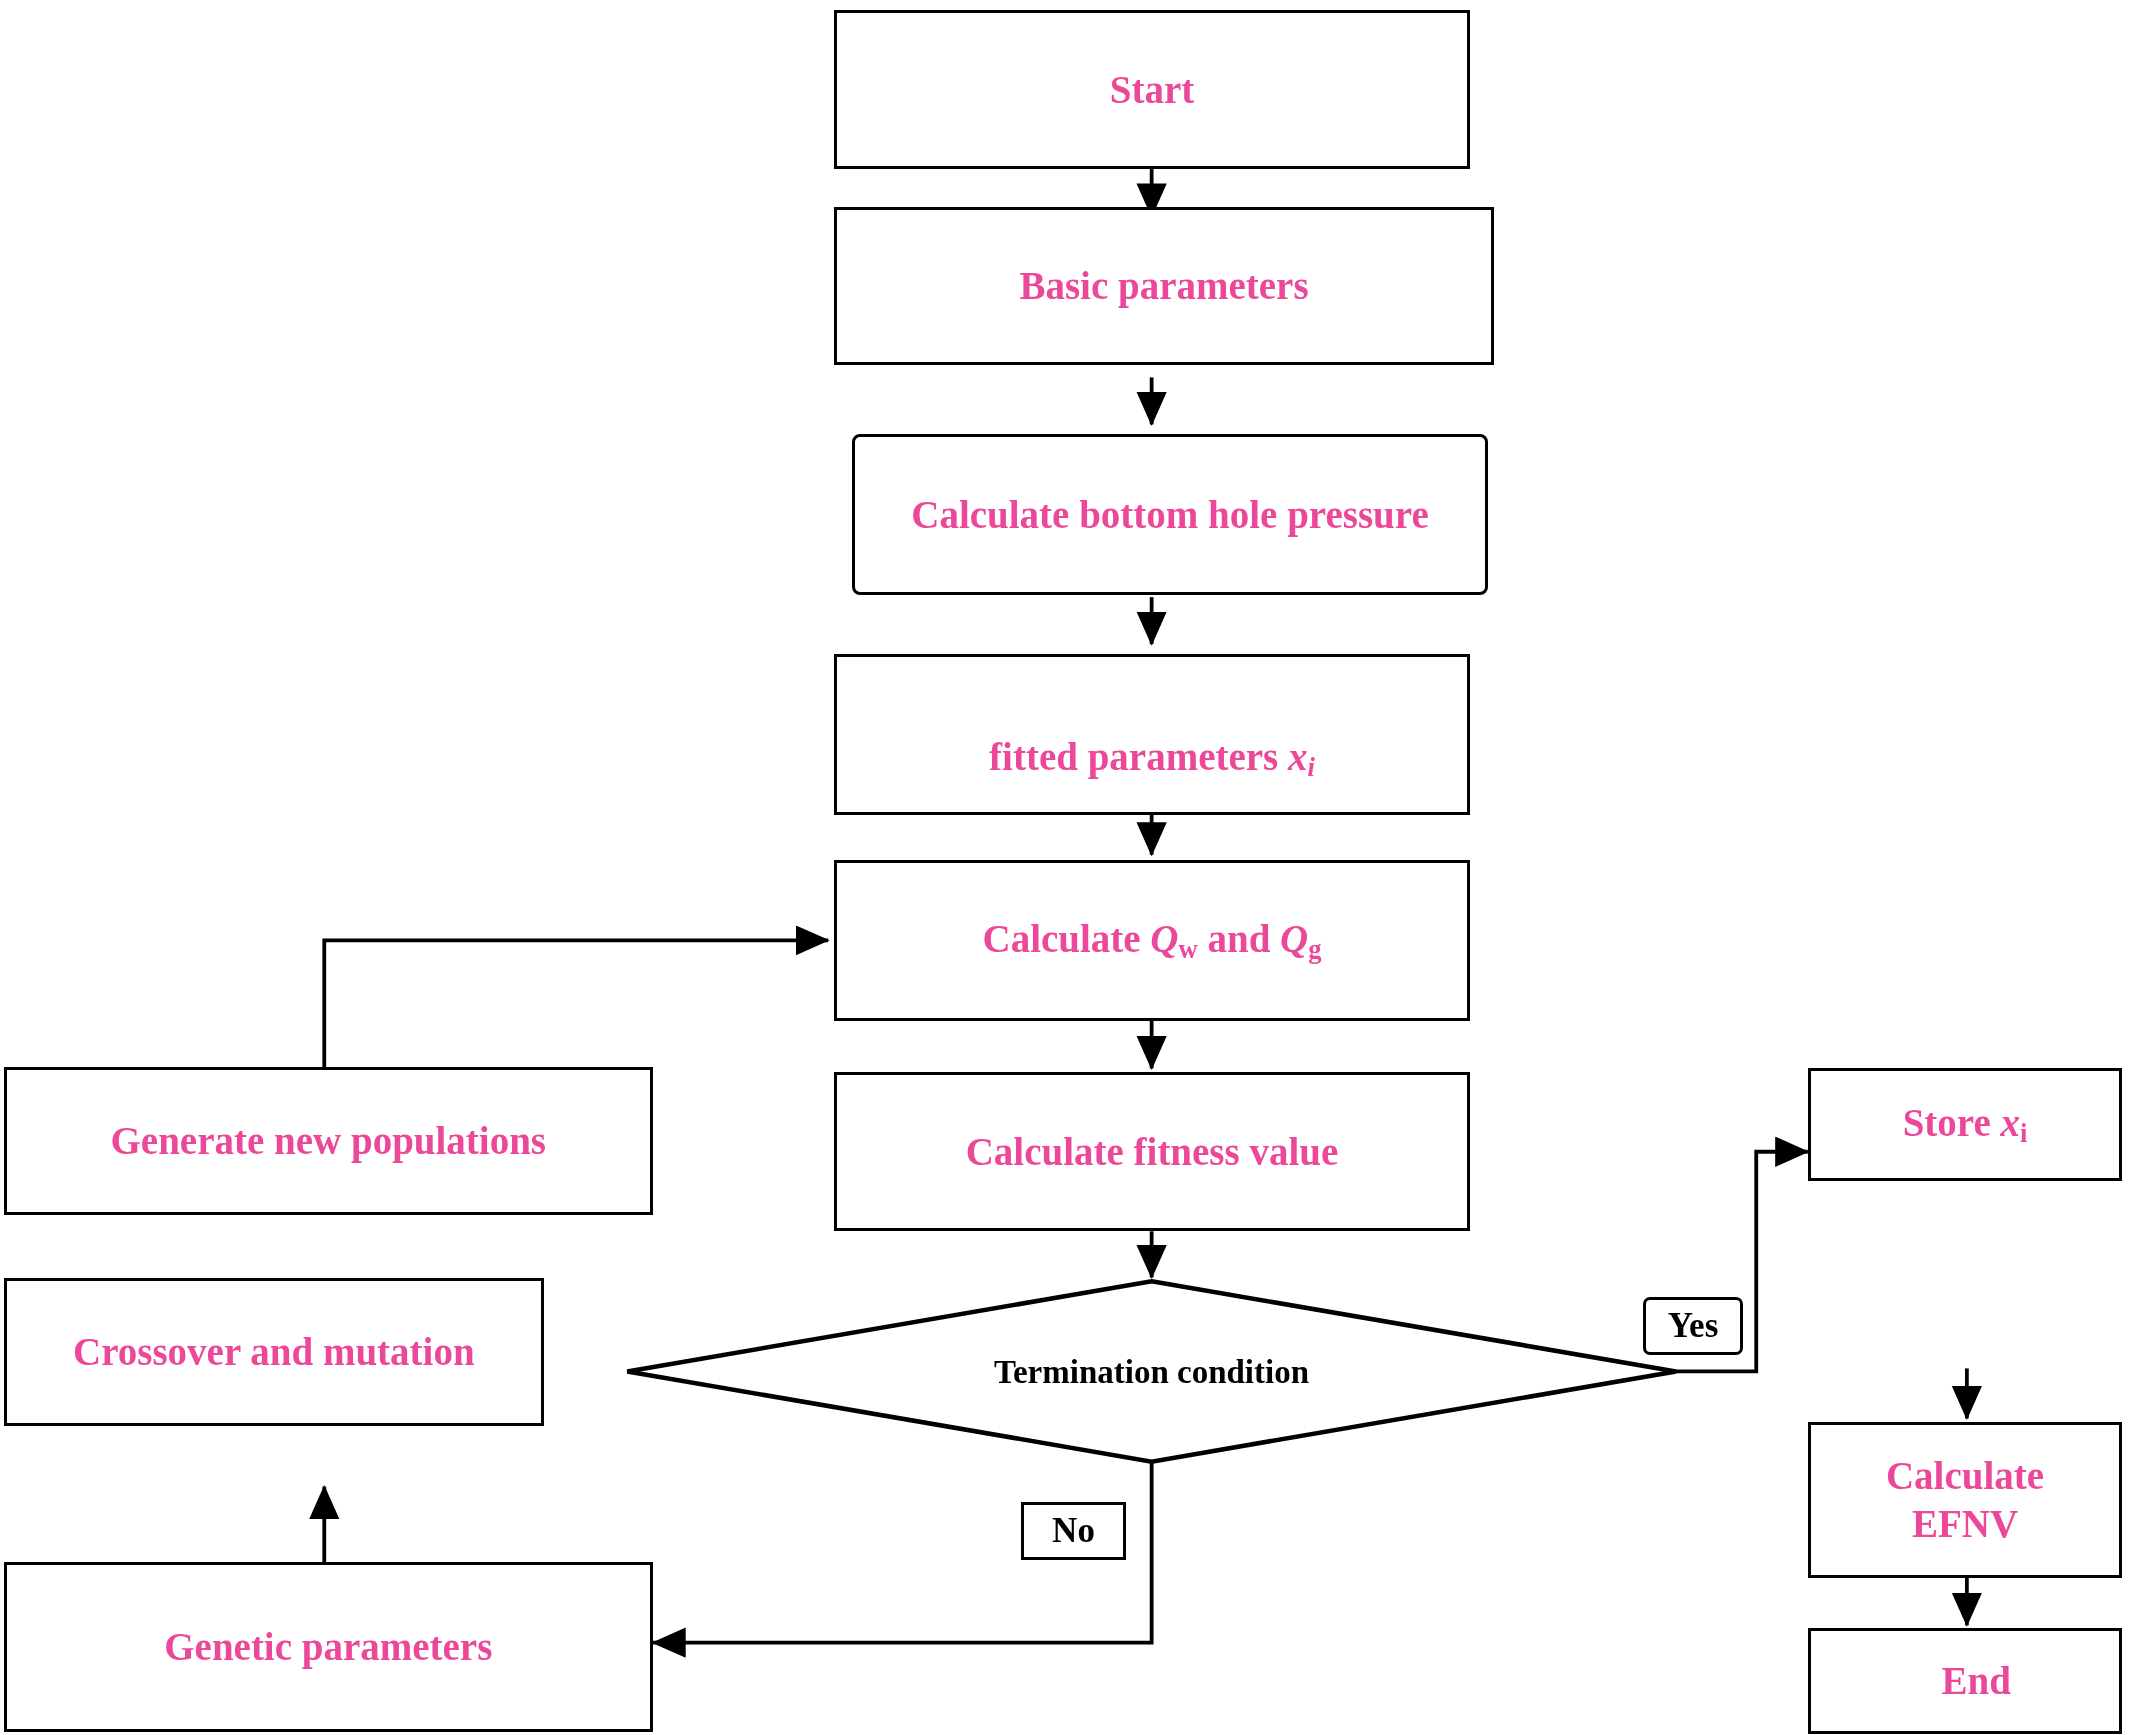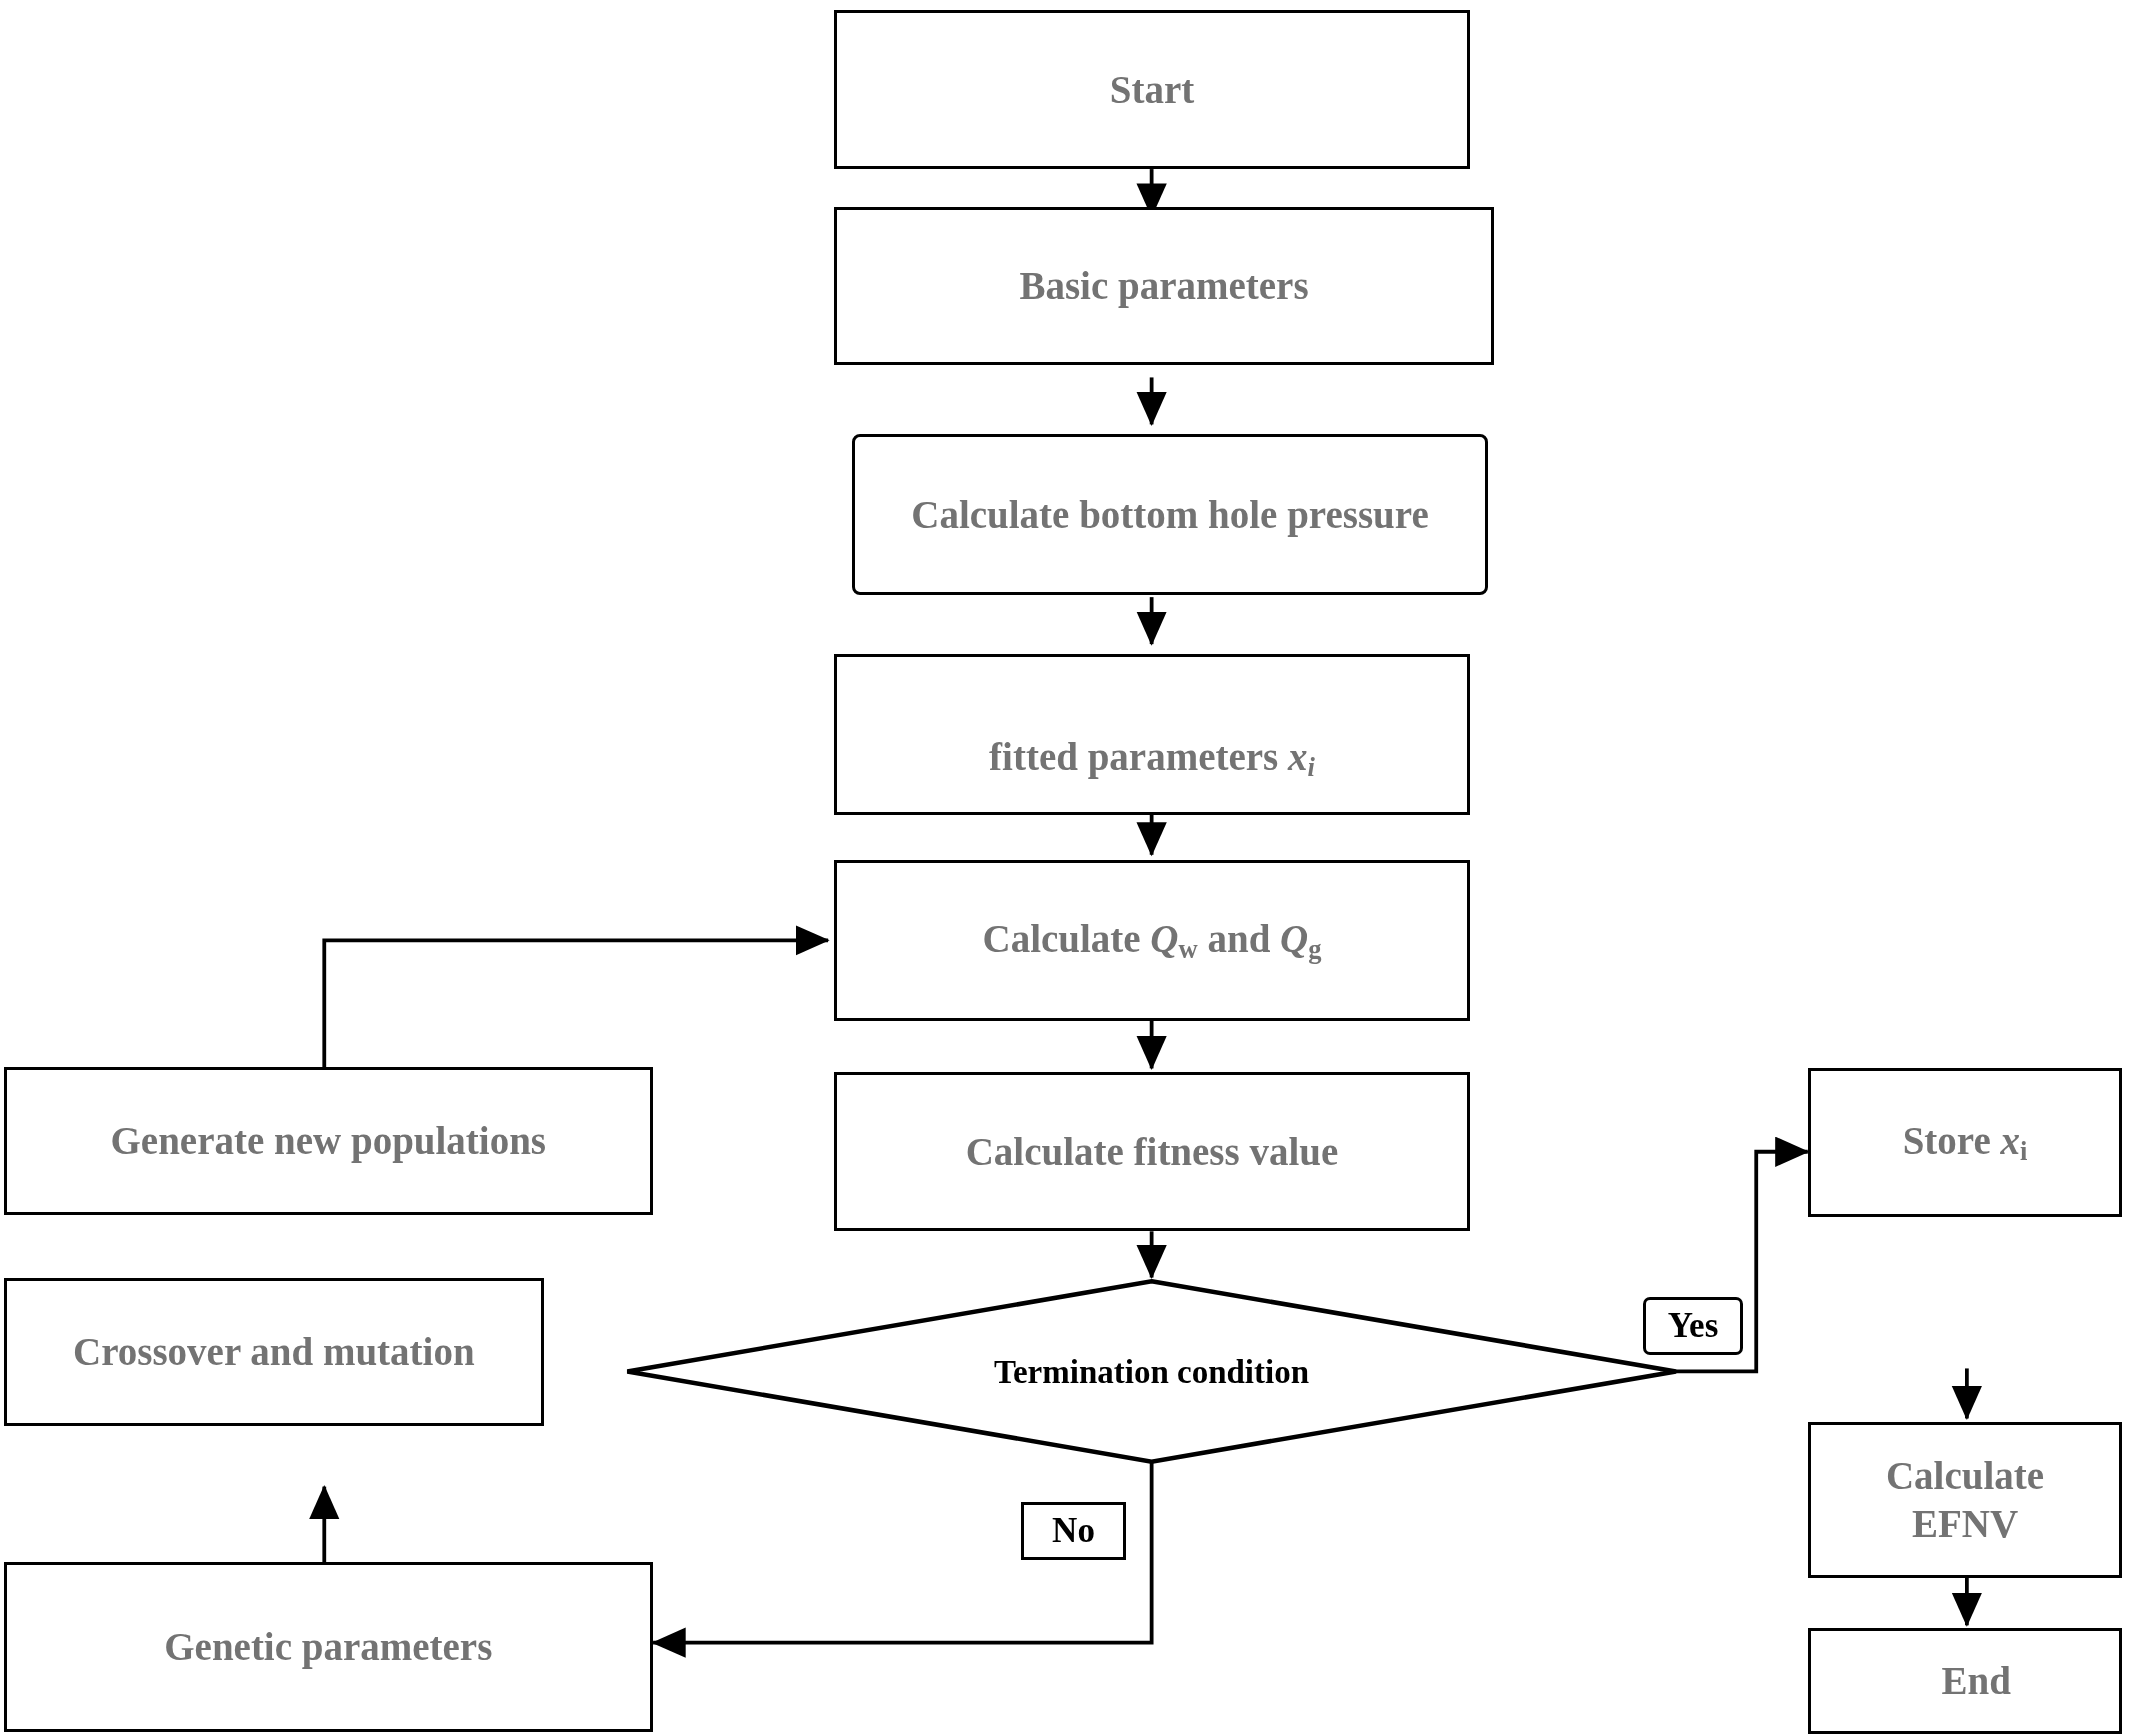--- a/index.html
+++ b/index.html
@@ -26,21 +26,21 @@
   .node {
     position: absolute;
     box-sizing: border-box;
     border: 3.8px solid #000000;
     background: #ffffff;
     display: flex;
     align-items: center;
     justify-content: center;
     text-align: center;
     font-weight: bold;
-    color: #737373;
+    color: #ec4899;
     line-height: 1.22;
     padding: 0 7.6px;
   }
   .node .txt { display: block; }
   .tag {
     position: absolute;
     box-sizing: border-box;
     border: 3.8px solid #000000;
     background: #ffffff;
     display: flex;
@@ -158,21 +158,21 @@
   </div>
 
   <div class="node f52" style="left:3.8px; top:1278px; width:540px; height:148px;">
     <span class="txt">Crossover and mutation</span>
   </div>
 
   <div class="node f52" style="left:3.8px; top:1562px; width:649px; height:170px;">
     <span class="txt">Genetic parameters</span>
   </div>
 
-  <div class="node f52" style="left:1808px; top:1068px; width:314px; height:149px;">
+  <div class="node f52" style="left:1808px; top:1068px; width:314px; height:113px;">
     <span class="txt"><span>Store </span><em class="var">x</em><sub class="sub-up">i</sub></span>
   </div>
 
   <div class="node f52" style="left:1808px; top:1422px; width:314px; height:156px;">
     <span class="txt">
       <span>Calculate</span><br>
       <span>EFNV</span>
     </span>
   </div>
 

